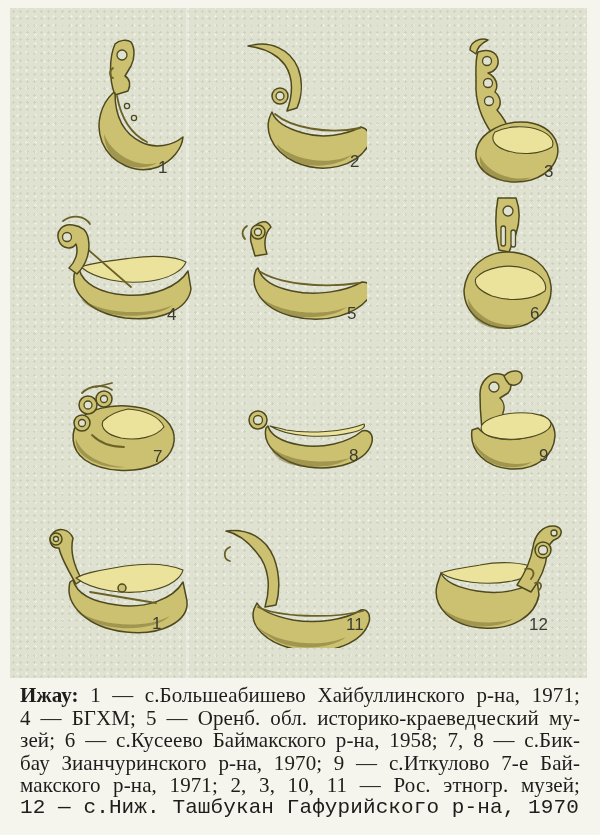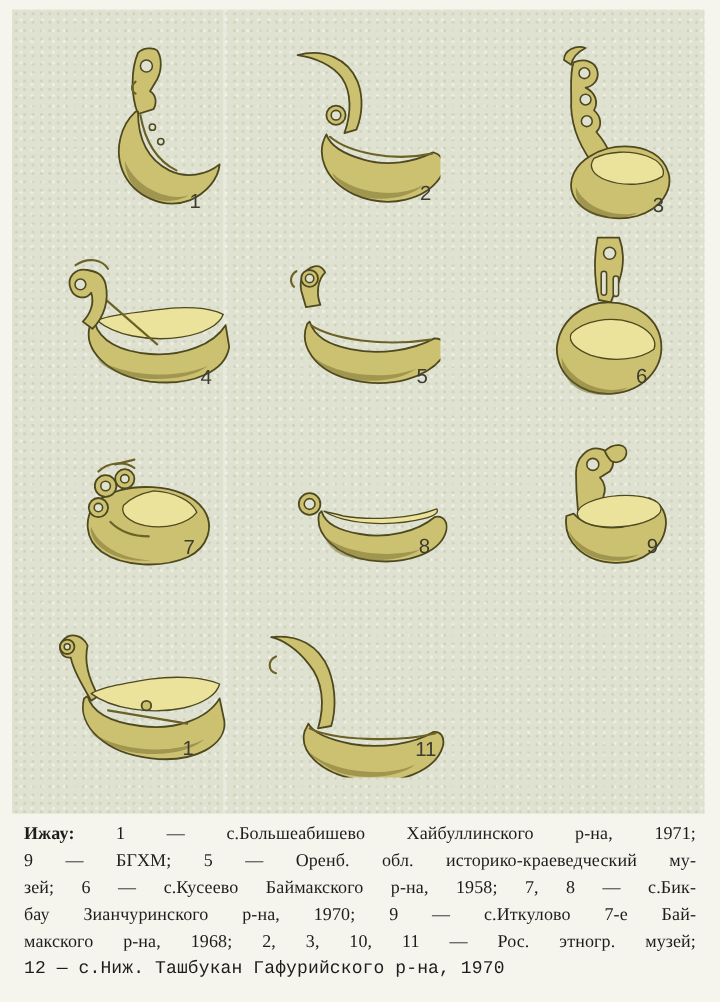--- a/index.html
+++ b/index.html
@@ -39,21 +39,21 @@
     font-size:17px;line-height:20px;color:var(--number-color);
   }
   
   .bm{fill:var(--brass-mid);stroke:var(--outline);stroke-width:1.5;stroke-linejoin:round;}
   .bl{fill:var(--brass-light);stroke:var(--outline);stroke-width:1.1;stroke-linejoin:round;}
   .hole{fill:var(--plate-bg);stroke:var(--outline);stroke-width:1.3;}
   .ln{fill:none;stroke:var(--brass-deep);stroke-width:1.8;stroke-linecap:round;}
   .sh{fill:var(--brass-deep);opacity:.45;stroke:none;}
   .caption{
     position:absolute;left:20px;top:684px;width:560px;
-    font-size:15px;line-height:22.5px;color:var(--text-color);
+    font-size:21px;line-height:22.5px;color:var(--text-color);
     letter-spacing:.1px;
   }
   .cap-line{text-align:justify;text-align-last:justify;white-space:normal;}
   .cap-line.last{text-align-last:left;font-family:Liberation Mono, monospace;}
   .cap-lead{font-weight:bold;}
 </style>
 </head>
 <body>
 
 <div class="plate">
@@ -197,22 +197,36 @@
     <svg viewBox="0 0 155 125">
       <path class="bm" d="M6,8 C28,5 46,15 54,35 C60,51 60,69 56,82 L45,84 C51,64 49,44 37,30 C27,17 15,10 6,8 Z"></path>
       <path class="ln" d="M10,24 C3,27 3,36 10,38"></path>
       <path class="bm" d="M34,86 C29,102 45,121 79,127 C113,132 143,119 149,99 C151,91 147,86 141,87 C125,97 97,101 73,97 C53,93 41,88 37,80 Z"></path>
       <path class="sh" d="M38,104 C56,120 100,126 126,114 C112,126 76,128 56,118 C46,112 40,108 38,104 Z"></path>
       <path class="ln" d="M38,84 C58,94 112,96 143,88"></path>
     </svg>
     <figcaption class="num" style="left:126px;top:92px;">11</figcaption>
   </figure>
 
+  <figure class="fig" style="left:405px;top:515px;width:148px;height:125px;margin:0;">
+    <svg viewBox="0 0 148 125">
+      <path class="bm" d="M22,62 C17,84 36,103 68,105 C98,107 120,93 124,72 L122,56 C110,67 86,72 62,68 C44,65 30,59 26,50 Z"></path>
+      <path class="sh" d="M26,84 C40,98 72,104 98,96 C84,106 52,106 38,96 C31,91 27,87 26,84 Z"></path>
+      <path class="bl" d="M26,50 C40,59 70,63 97,58 C111,55 119,50 121,45 C107,39 85,38 65,42 C47,45 32,47 26,50 Z"></path>
+      <path class="bm" d="M102,62 C110,50 116,37 118,24 C120,11 128,3 138,3 C146,3 149,10 143,15 C137,17 132,23 132,31 C131,44 125,57 116,69 Z"></path>
+      <circle class="bm" cx="128" cy="27" r="8"></circle>
+      <circle class="hole" cx="128" cy="27" r="4.5"></circle>
+      <circle class="hole" cx="139" cy="10" r="3"></circle>
+      <path class="ln" d="M110,46 C118,44 121,50 116,56"></path>
+      <path class="ln" d="M120,60 C126,58 128,63 124,67"></path>
+    </svg>
+    <figcaption class="num" style="left:114px;top:92px;">12</figcaption>
+  </figure>
 </div>
 
 <div class="caption">
   <div class="cap-line"><span class="cap-lead">Ижау:</span> <span>1 — с.Большеабишево Хайбуллинского р-на, 1971;</span></div>
-  <div class="cap-line">9 — БГХМ; 5 — Оренб. обл. историко-краеведческий му-</div>
+  <div class="cap-line">4 — БГХМ; 5 — Оренб. обл. историко-краеведческий му-</div>
   <div class="cap-line">зей; 6 — с.Кусеево Баймакского р-на, 1958; 7, 8 — с.Бик-</div>
   <div class="cap-line">бау Зианчуринского р-на, 1970; 9 — с.Иткулово 7-е Бай-</div>
-  <div class="cap-line">макского р-на, 1968; 2, 3, 10, 11 — Рос. этногр. музей;</div>
+  <div class="cap-line">макского р-на, 1971; 2, 3, 10, 11 — Рос. этногр. музей;</div>
   <div class="cap-line last">12 — с.Ниж. Ташбукан Гафурийского р-на, 1970</div>
 </div>
 
 </body></html>

